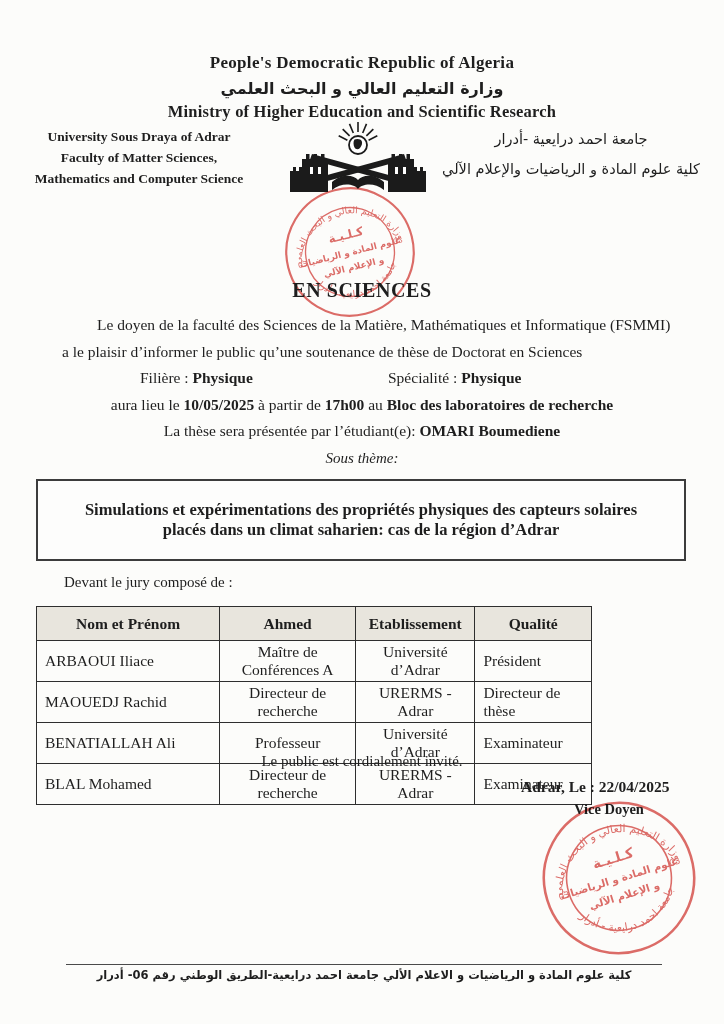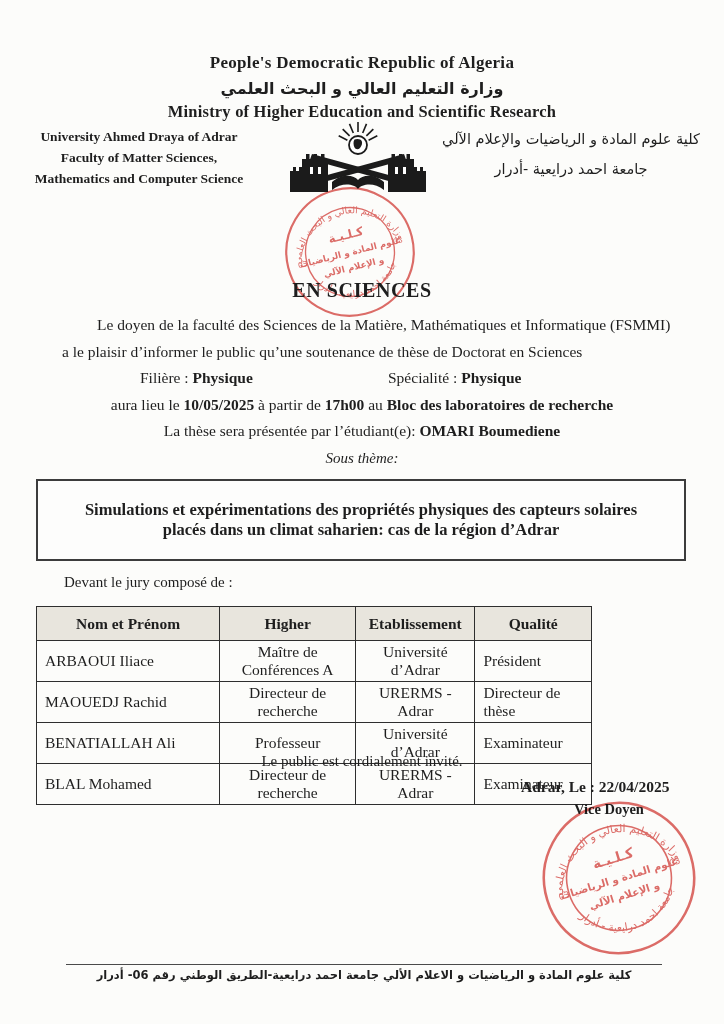--- a/index.html
+++ b/index.html
@@ -82,28 +82,28 @@
 </head>
 <body>
 
 <div class="page">
 
   <div class="abs ctr b h-en1">People's Democratic Republic of Algeria</div>
   <div class="abs ctr ar b h-ar2">وزارة التعليم العالي و البحث العلمي</div>
   <div class="abs ctr b h-en2">Ministry of Higher Education and Scientific Research</div>
 
   <div class="abs univ-left">
-    <div>University Ahmed Draya of Adrar</div>
+    <div>University Sous Draya of Adrar</div>
     <div>Faculty of Matter Sciences,</div>
     <div>Mathematics and Computer Science</div>
   </div>
 
   <div class="abs ar univ-right">
+    <div>جامعة احمد درايعية -أدرار</div>
     <div>كلية علوم المادة و الرياضيات والإعلام الآلي</div>
-    <div>جامعة احمد درايعية -أدرار</div>
   </div>
 
   <div class="abs logo">
     <svg class="logo-svg" viewBox="0 0 140 80" xmlns="http://www.w3.org/2000/svg" aria-hidden="true">
       <g stroke="#1b1b1b" stroke-width="1.6">
         <line x1="59.4" y1="21.2" x2="50.7" y2="16.8"></line>
         <line x1="61.6" y1="16.9" x2="54.7" y2="10.1"></line>
         <line x1="65.3" y1="14.0" x2="61.5" y2="4.9"></line>
         <line x1="70" y1="13" x2="70" y2="3"></line>
         <line x1="74.7" y1="14.0" x2="78.5" y2="4.9"></line>
@@ -190,21 +190,21 @@
   <table class="abs jury-table">
     <colgroup>
       <col style="width:33%">
         <col style="width:24.5%">
         <col style="width:21.5%">
         <col style="width:21%">
     </colgroup>
     <thead>
       <tr>
         <th>Nom et Prénom</th>
-        <th>Higher</th>
+        <th>Ahmed</th>
         <th>Etablissement</th>
         <th>Qualité</th>
       </tr>
     </thead>
     <tbody>
       <tr>
         <td class="td-name">ARBAOUI  Iliace</td>
         <td class="td-grade">Maître de Conférences A</td>
         <td class="td-etab">Université d’Adrar</td>
         <td class="td-qual">Président</td>

